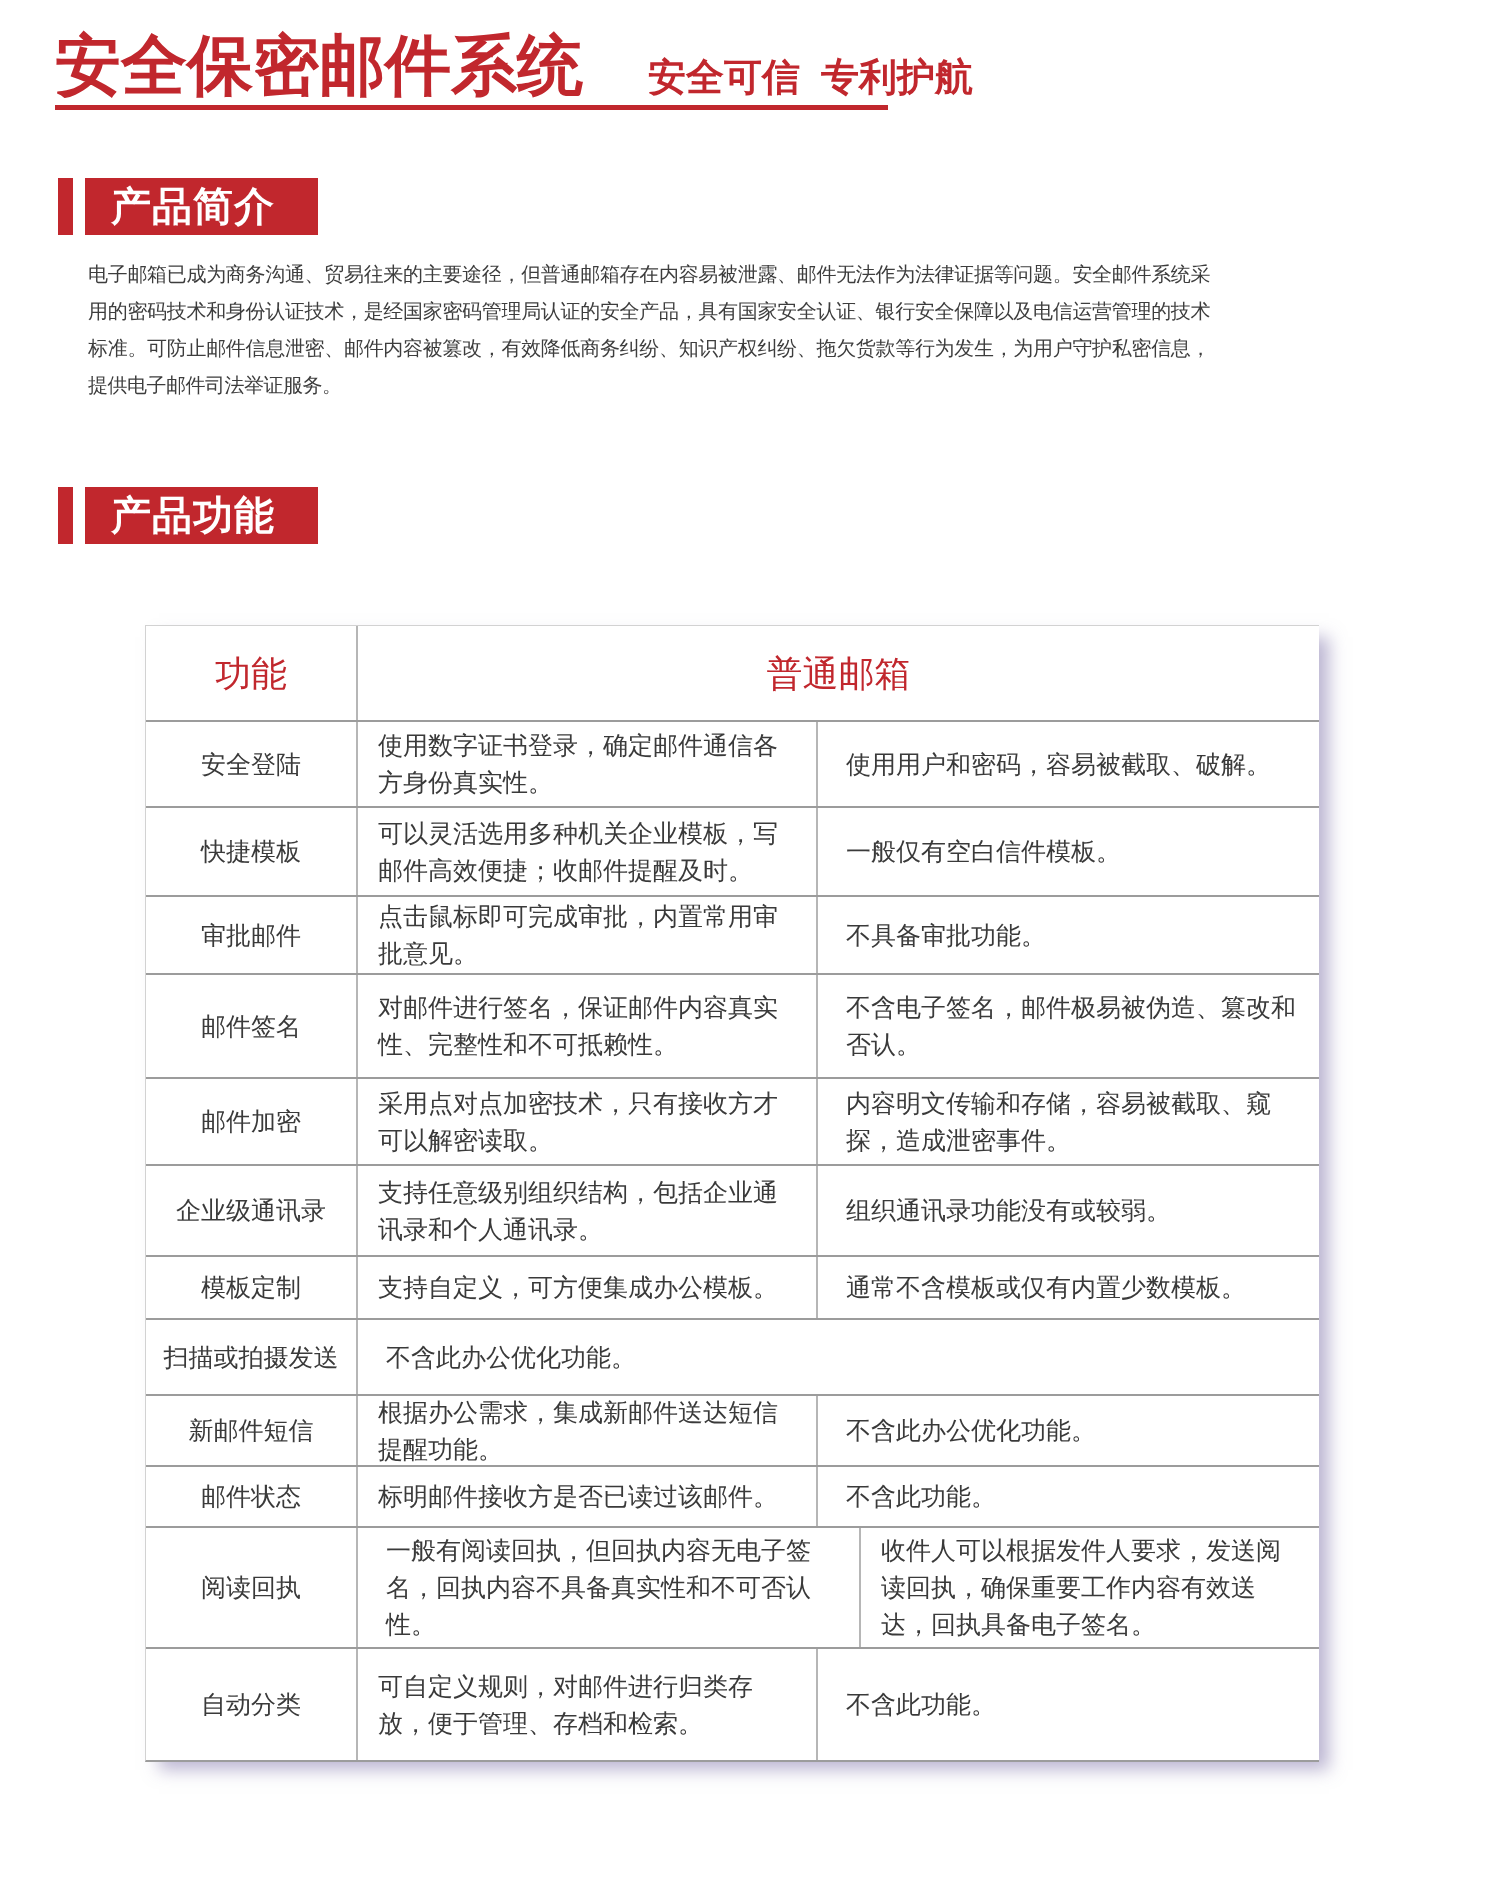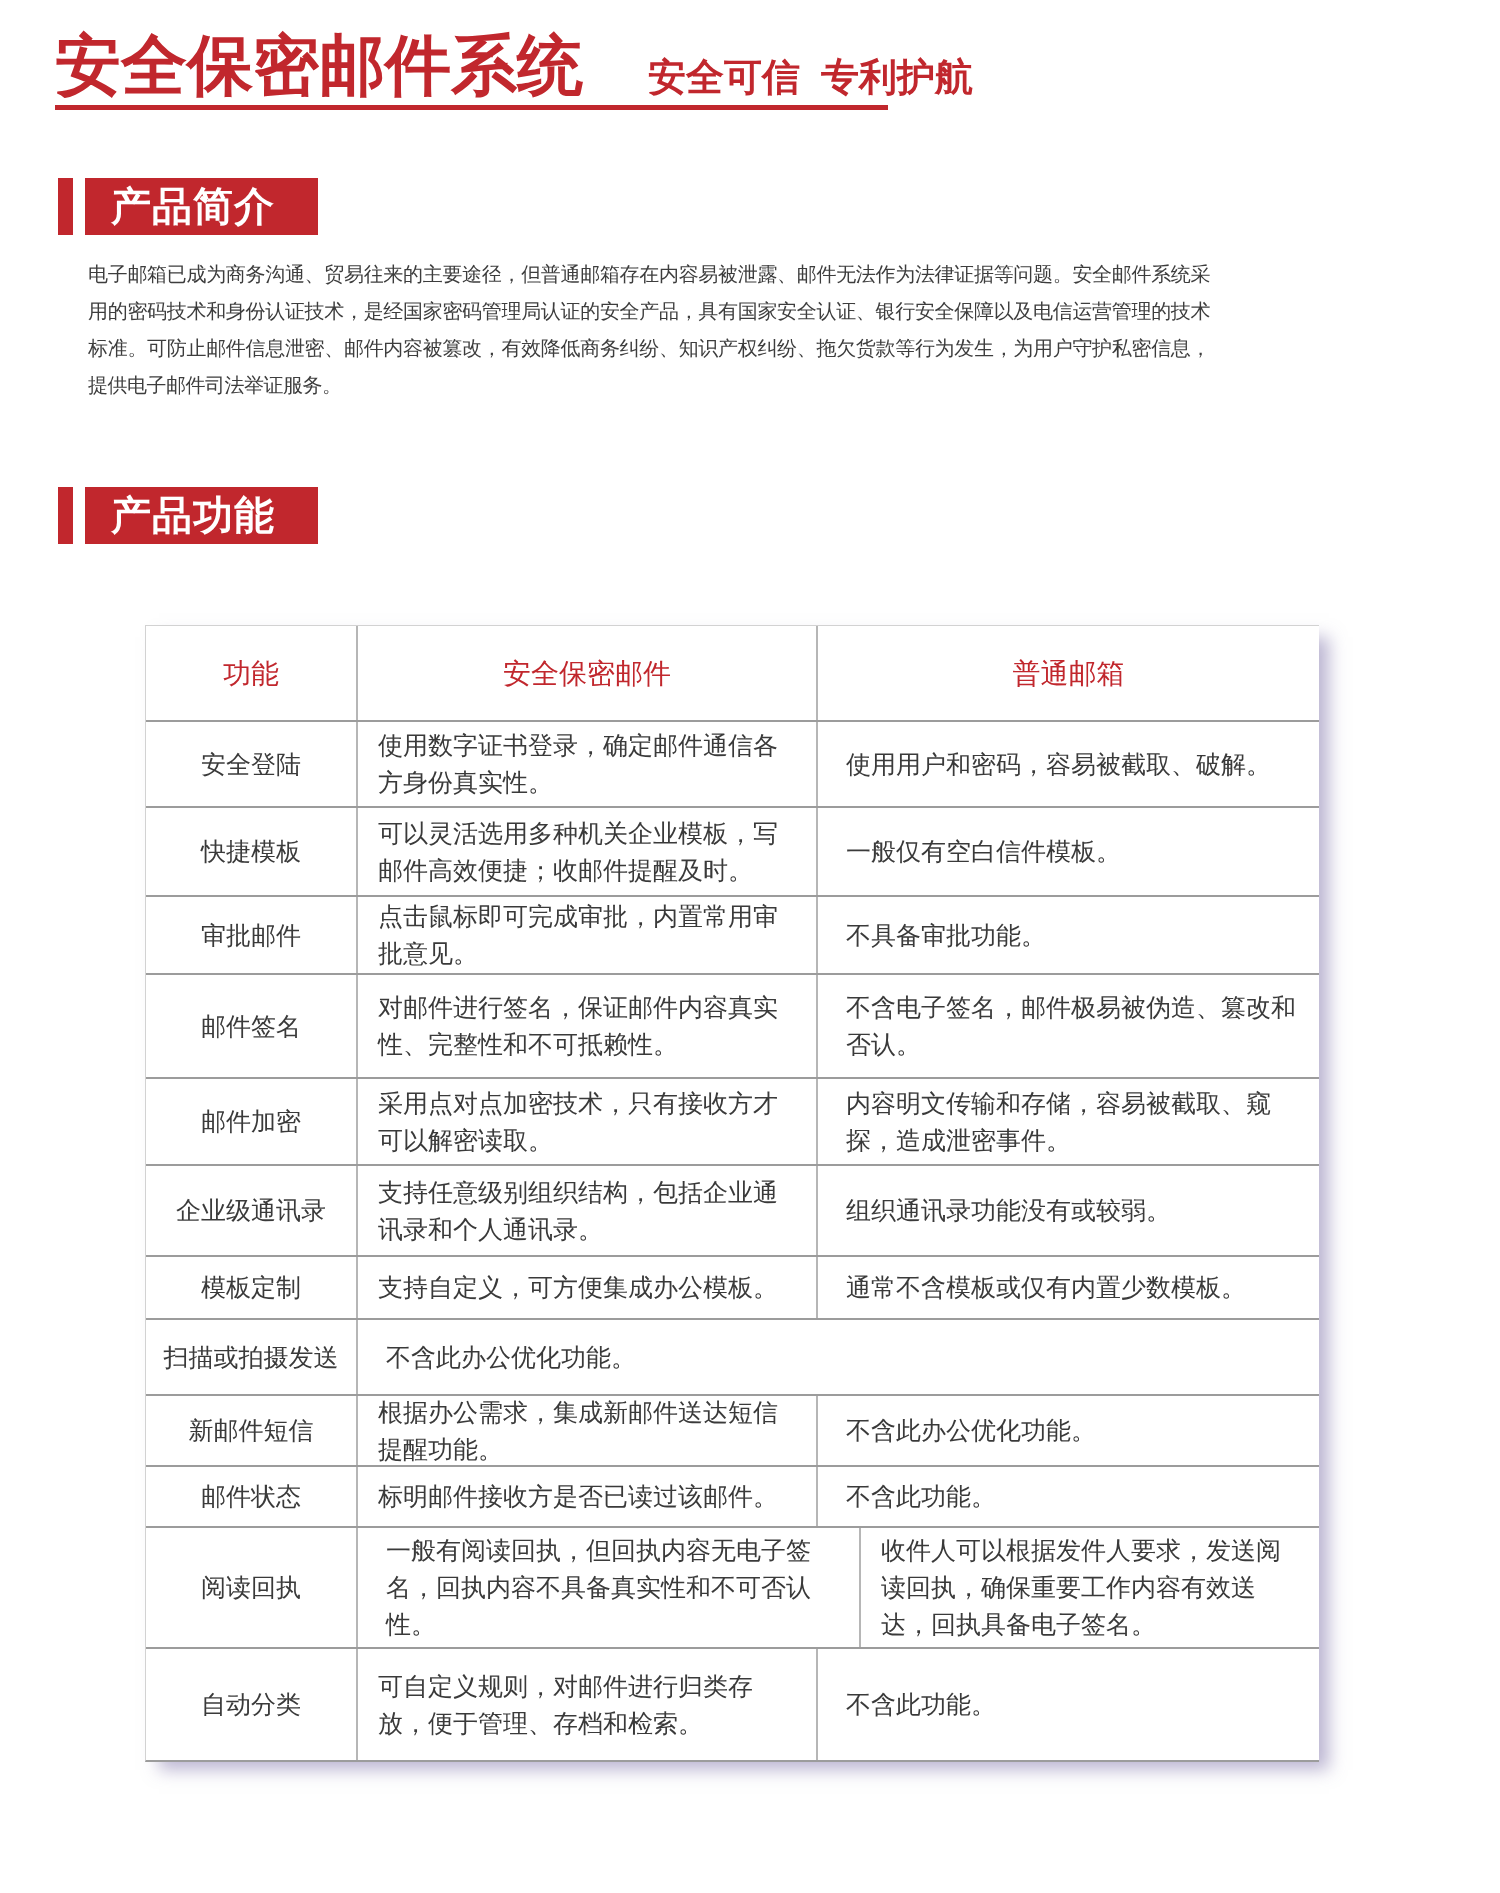--- a/index.html
+++ b/index.html
@@ -29,21 +29,21 @@
   
   .card{position:absolute;left:145px;top:625px;width:1174px;background:#ffffff;
     border-top:1px solid #d2d2d2;border-left:1px solid #d2d2d2;border-bottom:2px solid #9c9c9c;
     box-shadow:12px 10px 16px -2px rgba(124,112,168,0.5);box-sizing:border-box;}
   .trow{display:flex;box-sizing:border-box;}
   .trow + .trow{border-top:2px solid #9c9c9c;}
   .c{box-sizing:border-box;display:flex;align-items:center;font-size:25px;line-height:37px;color:#3a3a3a;}
   .c1{width:210px;justify-content:center;text-align:center;padding:4px 6px;}
   .c2{width:460px;border-left:2px solid #b6b6b6;padding:8px 18px 8px 20px;}
   .c3{flex:1;border-left:2px solid #b6b6b6;padding:8px 18px 8px 28px;}
-  .thead .c{color:#c1272d;font-size:28px;font-weight:normal;justify-content:center;text-align:center;padding:4px 6px;}
+  .thead .c{color:#c1272d;font-size:36px;font-weight:normal;justify-content:center;text-align:center;padding:4px 6px;}
 </style>
 </head>
 <body>
 
 <div class="page">
 
   <h1 class="main-title">安全保密邮件系统</h1>
   <div class="tagline">安全可信  专利护航</div>
   <div class="title-rule"></div>
 
@@ -55,21 +55,20 @@
   <p class="intro-text">电子邮箱已成为商务沟通、贸易往来的主要途径，但普通邮箱存在内容易被泄露、邮件无法作为法律证据等问题。安全邮件系统采用的密码技术和身份认证技术，是经国家密码管理局认证的安全产品，具有国家安全认证、银行安全保障以及电信运营管理的技术标准。可防止邮件信息泄密、邮件内容被篡改，有效降低商务纠纷、知识产权纠纷、拖欠货款等行为发生，为用户守护私密信息，提供电子邮件司法举证服务。</p>
 
   <div class="sec sec-feat">
     <span class="bar"></span>
     <span class="label">产品功能</span>
   </div>
 
   <div class="card">
     <div class="trow thead" style="height:94px">
       <div class="c c1">功能</div>
-      <div class="c c2">安全保密邮件</div>
       <div class="c c3">普通邮箱</div>
     </div>
 
     <div class="trow" style="height:86px">
       <div class="c c1">安全登陆</div>
       <div class="c c2">使用数字证书登录，确定邮件通信各方身份真实性。</div>
       <div class="c c3">使用用户和密码，容易被截取、破解。</div>
     </div>
 
     <div class="trow" style="height:89px">

